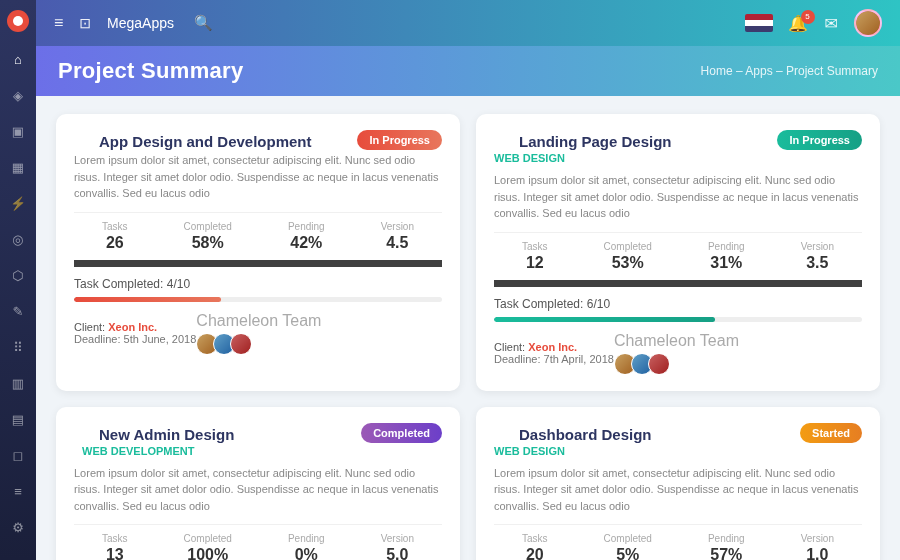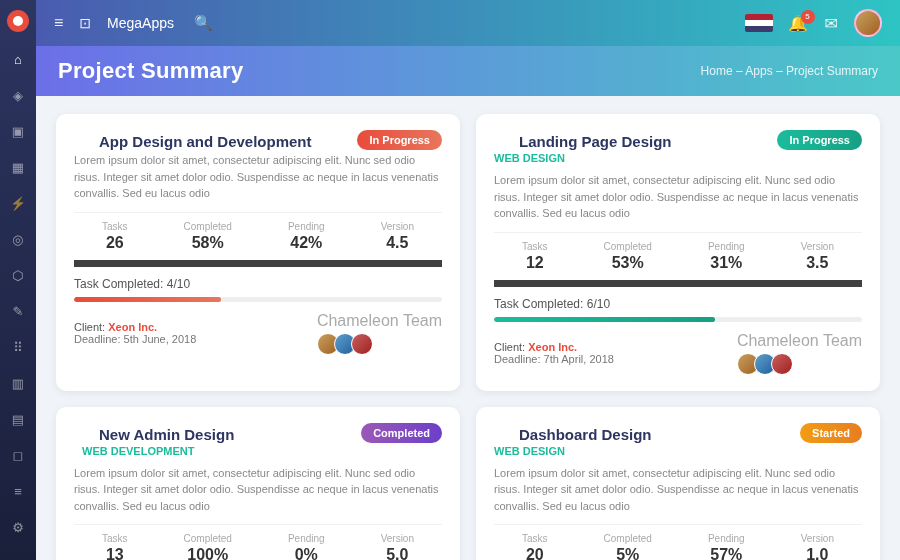--- a/index.html
+++ b/index.html
@@ -96,21 +96,21 @@
     .stat-item { text-align: center; }
     .stat-label { font-size: 10px; color: #aaa; margin-bottom: 2px; }
     .stat-value { font-size: 16px; font-weight: 700; color: #333; }
 
     .task-completed { font-size: 12px; color: #555; margin-bottom: 6px; font-weight: 500; }
     .progress-bar { height: 5px; background: #eee; border-radius: 3px; margin-bottom: 10px; overflow: hidden; }
     .progress-fill { height: 100%; border-radius: 3px; }
     .fill-red { background: linear-gradient(90deg, #e74c3c, #e8765c); }
     .fill-teal { background: linear-gradient(90deg, #1abc9c, #16a085); }
 
-    .card-footer { display: flex; justify-content: space-between; align-items: center; }
+    .card-footer { display: flex; justify-content: flex-start; align-items: center; }
     .client-info { font-size: 11px; color: #555; }
     .client-link { color: #e74c3c; font-weight: 600; text-decoration: none; }
     .deadline { font-size: 11px; color: #777; }
     .team-info { text-align: right; }
     .team-label { font-size: 16px; color: #aaa; margin-bottom: 3px; }
     .team-avatars { display: flex; gap: -4px; }
     .team-avatar { width: 22px; height: 22px; border-radius: 50%; border: 1.5px solid #fff; margin-left: -5px; display: inline-block; }
     .team-avatar:first-child { margin-left: 0; }
     .av1 { background: linear-gradient(135deg, #c8a060, #a06020); }
     .av2 { background: linear-gradient(135deg, #60a0c8, #2060a0); }

